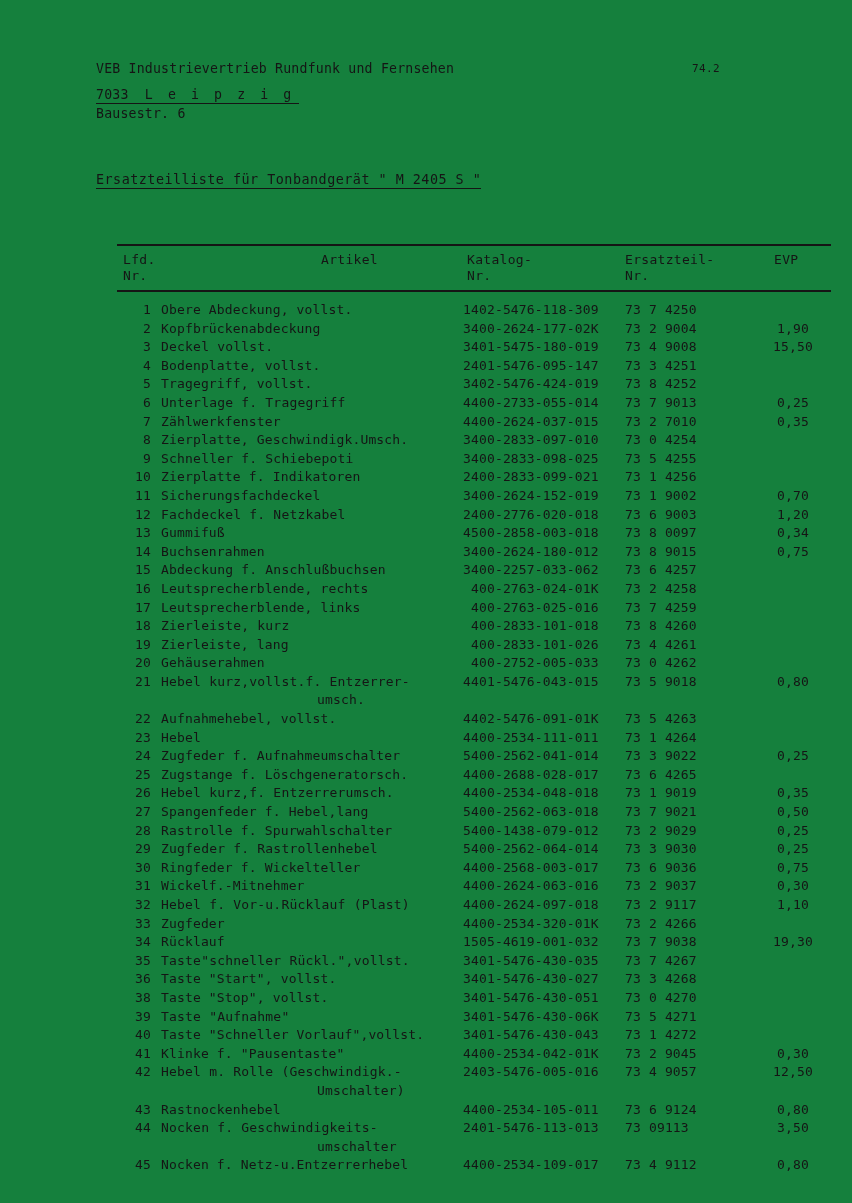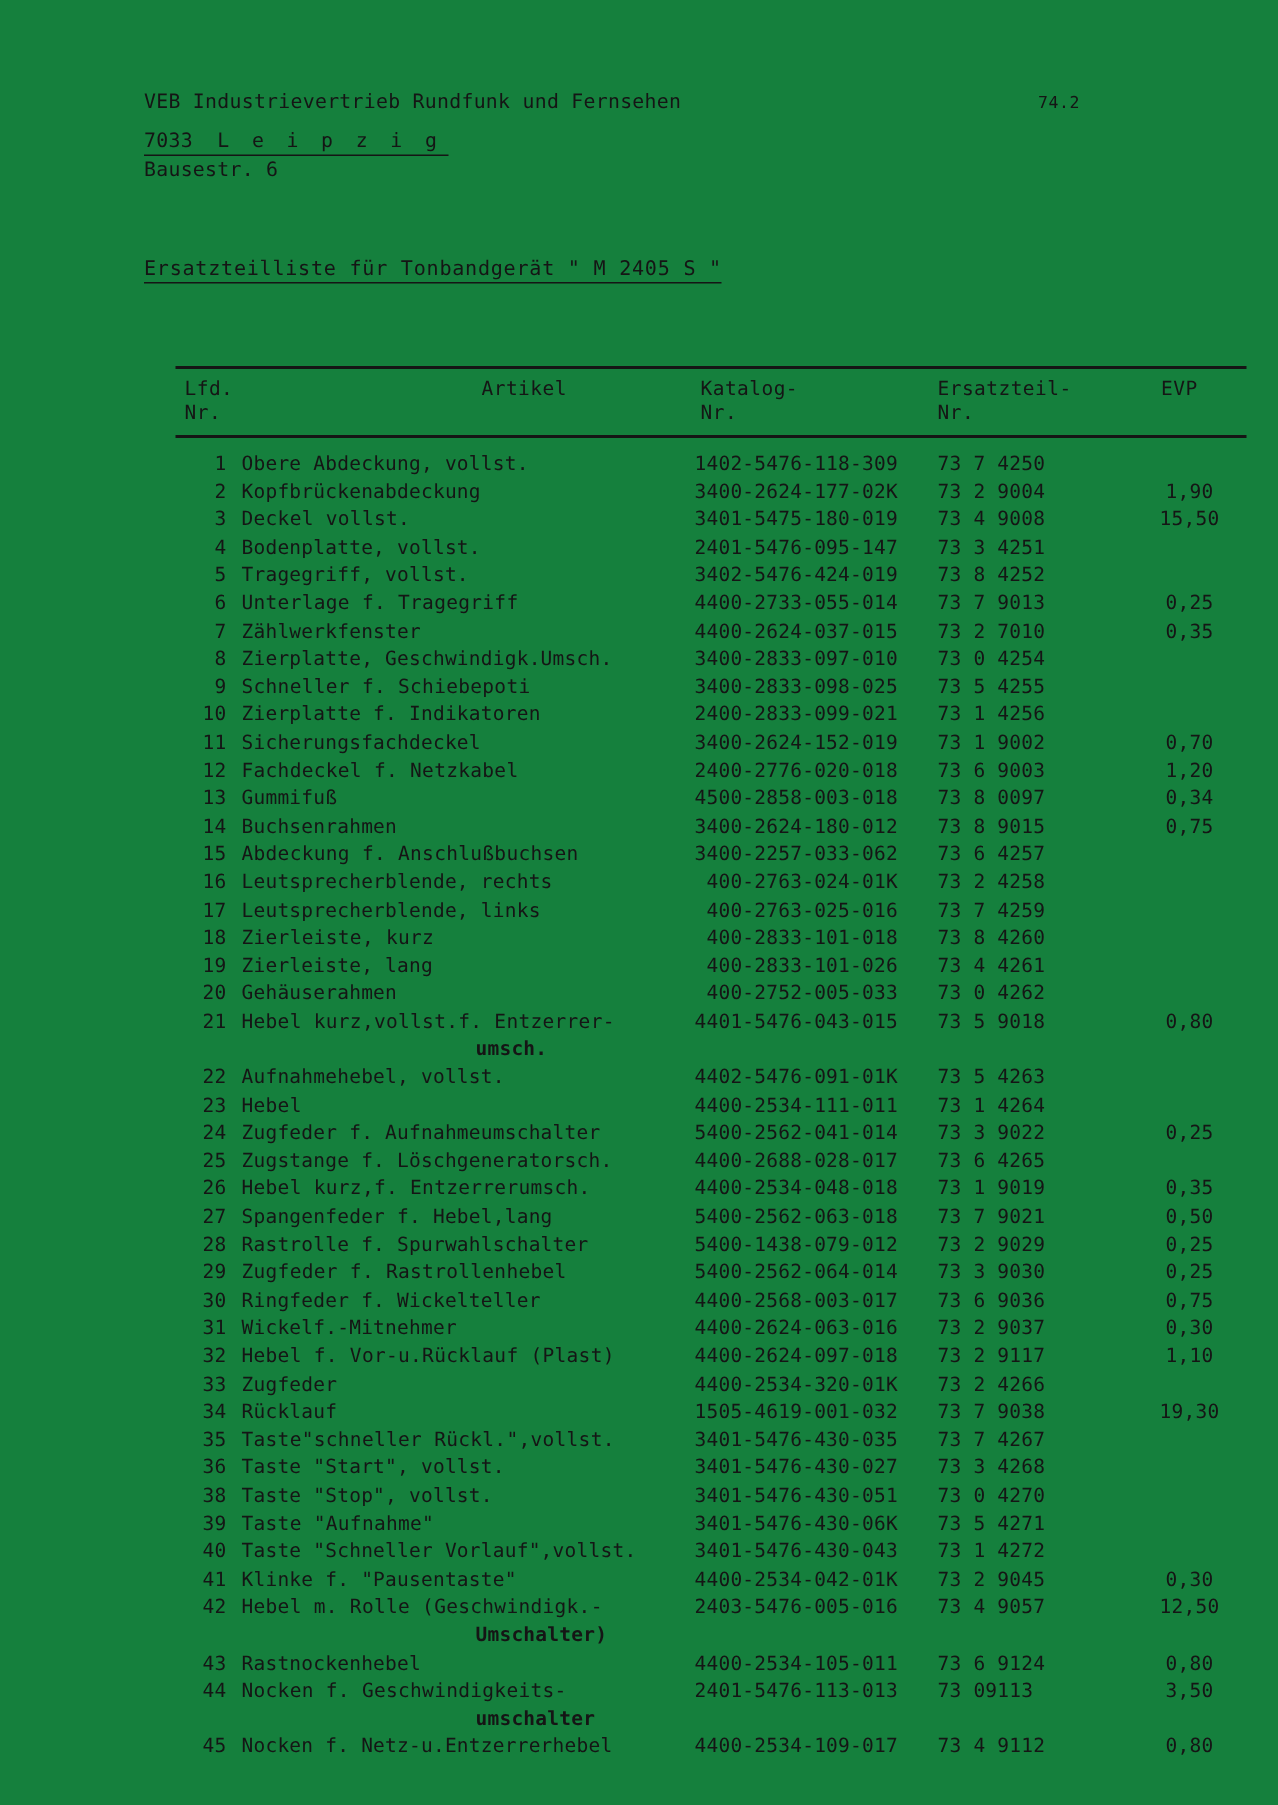--- a/index.html
+++ b/index.html
@@ -100,21 +100,21 @@
     position: relative;
     padding-top: 9px;
     font-size: 13px;
     letter-spacing: 0.15px;
   }
   .row {
     position: relative;
     height: 18.6px;
     white-space: pre;
   }
-  .row.cont { height: 18.6px; font-weight: bold; }
+  .row.cont { height: 18.6px; }
 
   .c {
     position: absolute;
     white-space: pre;
     line-height: 18.6px;
     top: 0;
   }
   .c-num {
     left: 0px;
     width: 34px;

